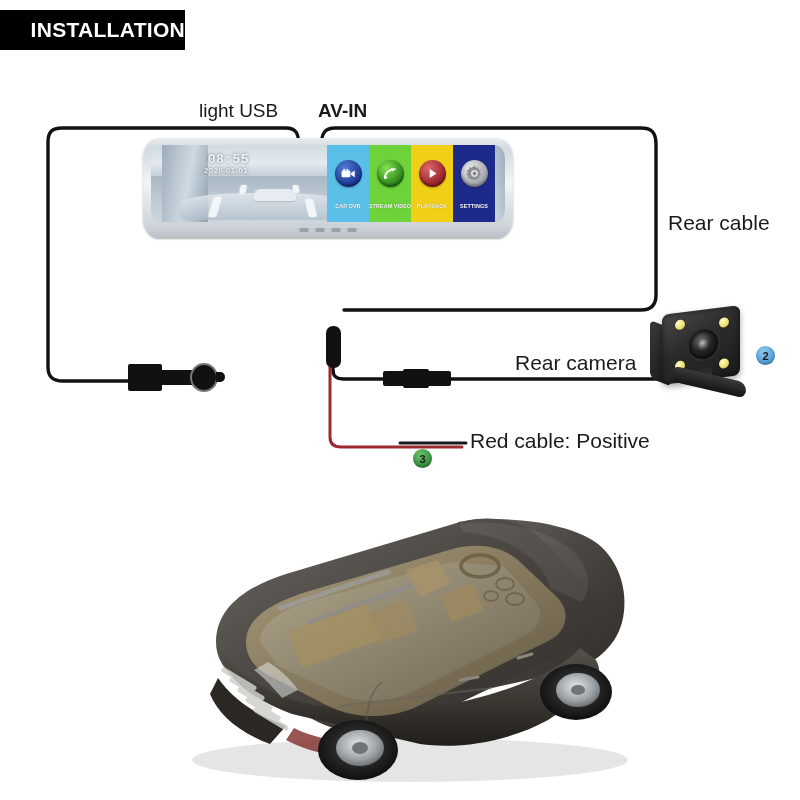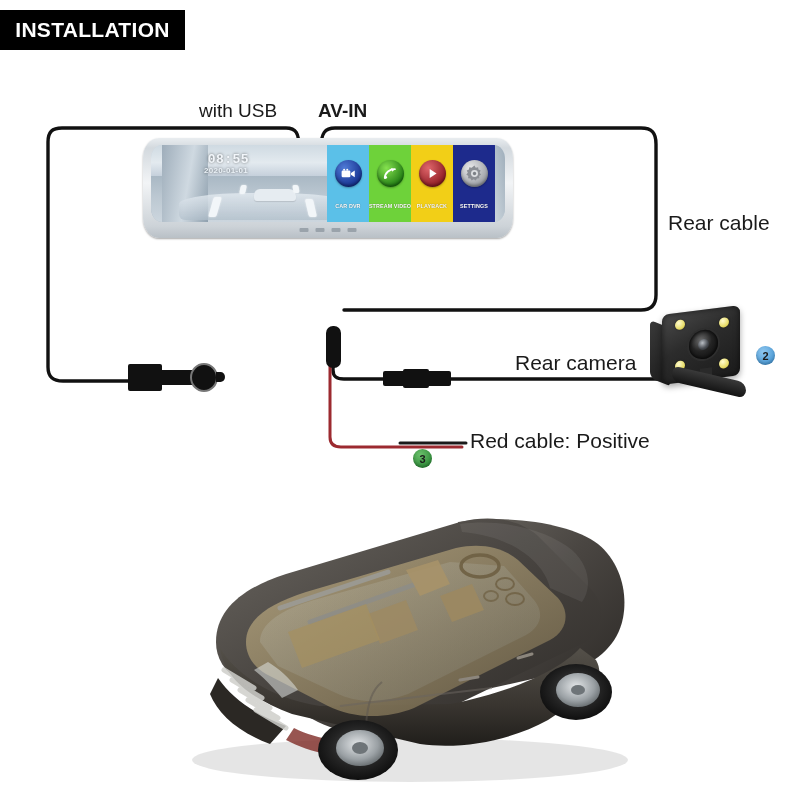--- a/index.html
+++ b/index.html
@@ -23,21 +23,21 @@
   }
 
   
   #installation-banner {
     position: absolute;
     left: 0; top: 10px;
     width: 185px; height: 40px;
     background: #000000;
     display: flex;
     align-items: center;
-    justify-content: center;
+    justify-content: flex-end;
   }
   #installation-banner .label {
     color: #ffffff;
     font-size: 21px;
     font-weight: 600;
     letter-spacing: 0.3px;
     font-family: "Liberation Sans", sans-serif;
   }
 
   
@@ -363,21 +363,21 @@
 
     <path d="M 330,345 L 330,437 C 330,444 334,447 341,447 L 462,447" fill="none" stroke="#9c2a30" stroke-width="3" stroke-linecap="round"></path>
 
     <path d="M 400,443 L 466,443" fill="none" stroke="#1a1a1a" stroke-width="3" stroke-linecap="round"></path>
 
     <path d="M 487,562 L 510,580 L 512,594 L 465,605 L 398,627 L 376,640
              L 372,664 L 358,672 L 322,676 L 300,690 L 283,702 L 287,718 L 298,728" fill="none" stroke="#f2e010" stroke-width="3" stroke-linecap="round" stroke-dasharray="8 6"></path>
     <path d="M 376,640 L 322,664 L 268,680 L 243,682" fill="none" stroke="#f2e010" stroke-width="3" stroke-linecap="round" stroke-dasharray="8 6"></path>
   </svg>
 
-  <div class="diagram-label" id="label-mini-usb">with USB</div>
+  <div class="diagram-label" id="label-mini-usb">light USB</div>
   <div class="diagram-label" id="label-av-in">AV-IN</div>
   <div class="diagram-label" id="label-rear-cable">Rear cable</div>
   <div class="diagram-label" id="label-rear-camera">Rear camera</div>
   <div class="diagram-label" id="label-red-cable">Red cable: Positive</div>
 
   <div id="mirror-assembly">
     <div class="mirror-frame">
       <div class="mirror-screen">
         <div class="refl-sky"></div>
         <div class="refl-road"></div>

